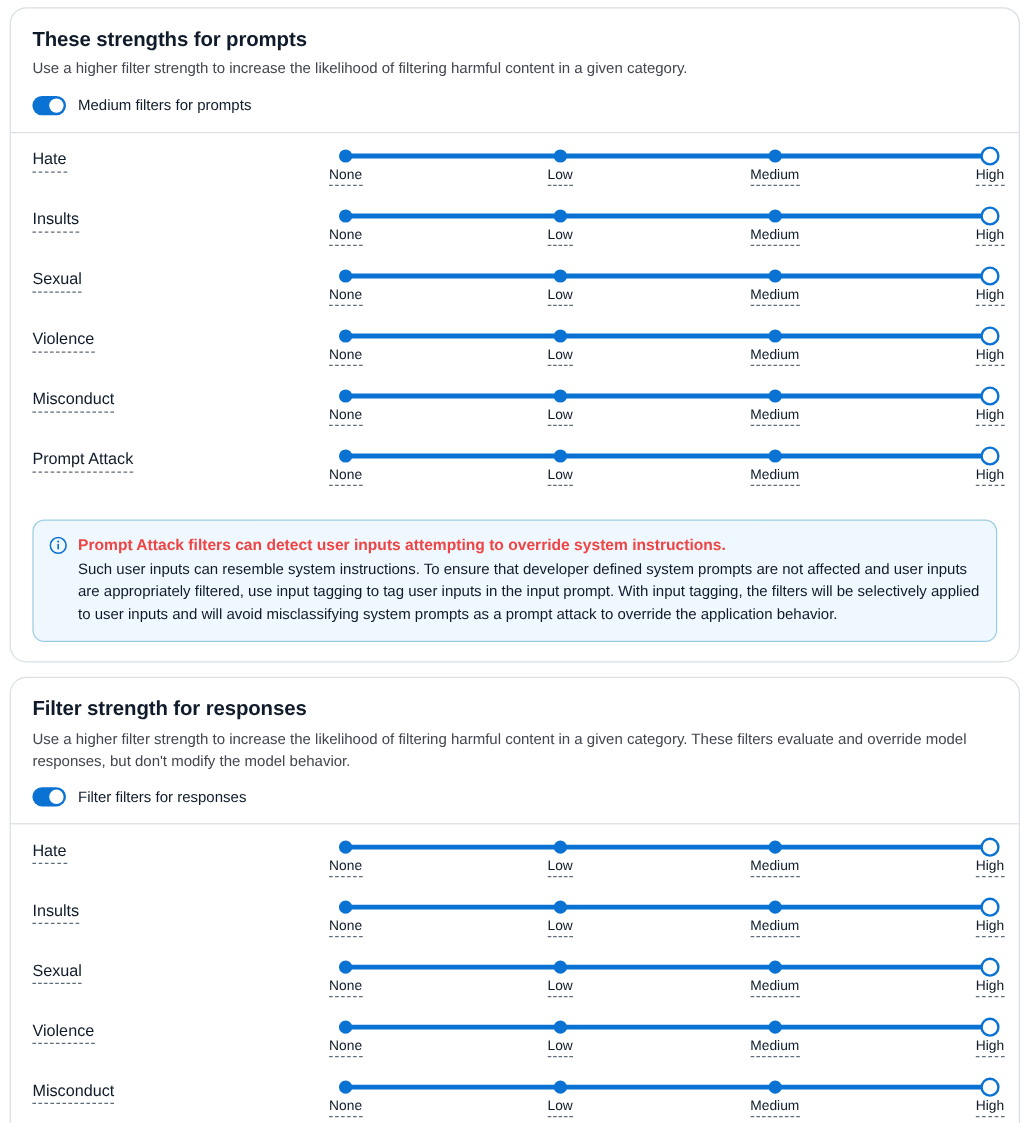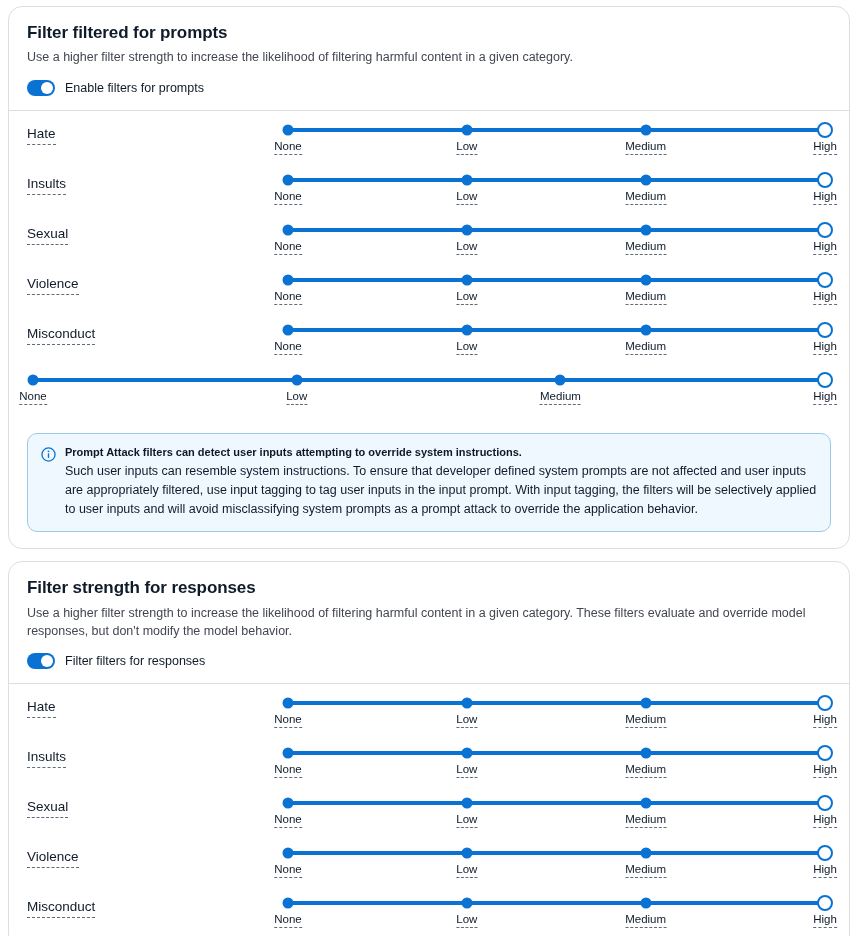--- a/index.html
+++ b/index.html
@@ -163,49 +163,49 @@
     align-items: flex-start;
   }
   .info-icon {
     flex: none;
     width: 15px;
     height: 15px;
     margin-top: 2px;
   }
   .alert-body { flex: 1; }
   .alert-title {
-    font-size: 11px;
+    font-size: 13px;
     font-weight: bold;
-    color: #0f172a;
+    color: #ef4444;
     margin: 0 0 2px 0;
     line-height: 1.45;
   }
   .alert-text {
     font-size: 12.5px;
     color: #0f1b2a;
     line-height: 1.52;
     margin: 0;
   }
 </style>
 </head>
 <body>
 
 <div class="page">
 
   <div class="card">
     <div class="card-header">
-      <h2 class="card-title">Filter filtered for prompts</h2>
+      <h2 class="card-title">These strengths for prompts</h2>
       <p class="card-desc">Use a higher filter strength to increase the likelihood of filtering harmful content in a given category.</p>
     </div>
 
     <div class="toggle-row">
       <div class="toggle">
         <div class="knob"></div>
       </div>
-      <span class="toggle-label">Enable filters for prompts</span>
+      <span class="toggle-label">Medium filters for prompts</span>
     </div>
 
     <div class="divider"></div>
 
     <div class="sliders">
         <div class="slider-row">
           <div class="slider-name"><span>Hate</span></div>
           <div class="slider-wrap">
             <div class="track">
               <div class="tick" style="left: 0%;"></div>
@@ -283,20 +283,21 @@
             </div>
             <div class="tick-labels">
               <div class="tick-label first" style="left: 0%;">None</div>
               <div class="tick-label" style="left: 33.3%;">Low</div>
               <div class="tick-label" style="left: 66.6%;">Medium</div>
               <div class="tick-label last" style="left: 100%;">High</div>
             </div>
           </div>
         </div>
         <div class="slider-row">
+          <div class="slider-name"><span>Prompt Attack</span></div>
           <div class="slider-wrap">
             <div class="track">
               <div class="tick" style="left: 0%;"></div>
               <div class="tick" style="left: 33.3%;"></div>
               <div class="tick" style="left: 66.6%;"></div>
               <div class="thumb" style="left: 100%;"></div>
             </div>
             <div class="tick-labels">
               <div class="tick-label first" style="left: 0%;">None</div>
               <div class="tick-label" style="left: 33.3%;">Low</div>

